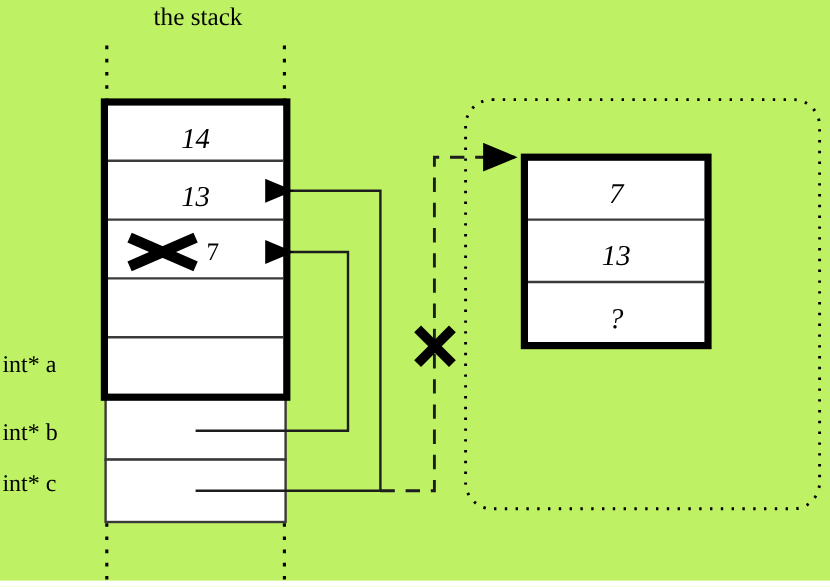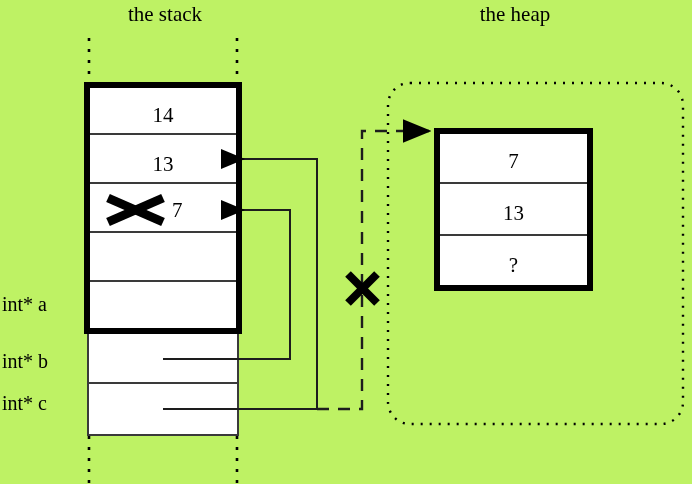--- a/index.html
+++ b/index.html
@@ -39,24 +39,25 @@
     font-size: 20px;
     color: #000000;
     white-space: nowrap;
   }
   #var-label-a { top: 293px; }
   #var-label-b { top: 350px; text-align: right; }
   #var-label-c { top: 392px; }
 
   .cell-value {
     position: absolute;
-    font-size: 21px;
+    font-size: 24px;
     color: #000000;
     text-align: center;
     white-space: nowrap;
+    font-style: italic;
   }
   .stack-cell-value { left: 87px; width: 152px; }
   .heap-cell-value  { left: 437px; width: 153px; }
 
   #stack-value-0 { top: 103px; }
   #stack-value-1 { top: 152px; }
   #stack-value-2 { top: 201px; }
   #stack-value-3 { top: 250px; }
   #stack-value-4 { top: 299px; }
 
@@ -73,21 +74,20 @@
   #heap-value-1 { top: 201px; }
   #heap-value-2 { top: 253px; }
 </style>
 </head>
 <body>
 
 <div id="diagram-root">
 
   <div class="title-label" id="stack-title">the stack</div>
 
-  <div class="title-label" id="heap-title">the heap</div>
 
   <svg id="diagram-svg" viewBox="0 0 692 489">
     <defs>
       <marker id="arrowLeft" viewBox="0 0 12 10" refX="1" refY="5" markerWidth="12" markerHeight="10" orient="auto-start-reverse">
         <path d="M 12 0 L 0 5 L 12 10 z" fill="#000000"></path>
       </marker>
       <marker id="arrowRight" viewBox="0 0 12 10" refX="11" refY="5" markerWidth="12" markerHeight="10" orient="auto">
         <path d="M 0 0 L 12 5 L 0 10 z" fill="#000000"></path>
       </marker>
     </defs>

